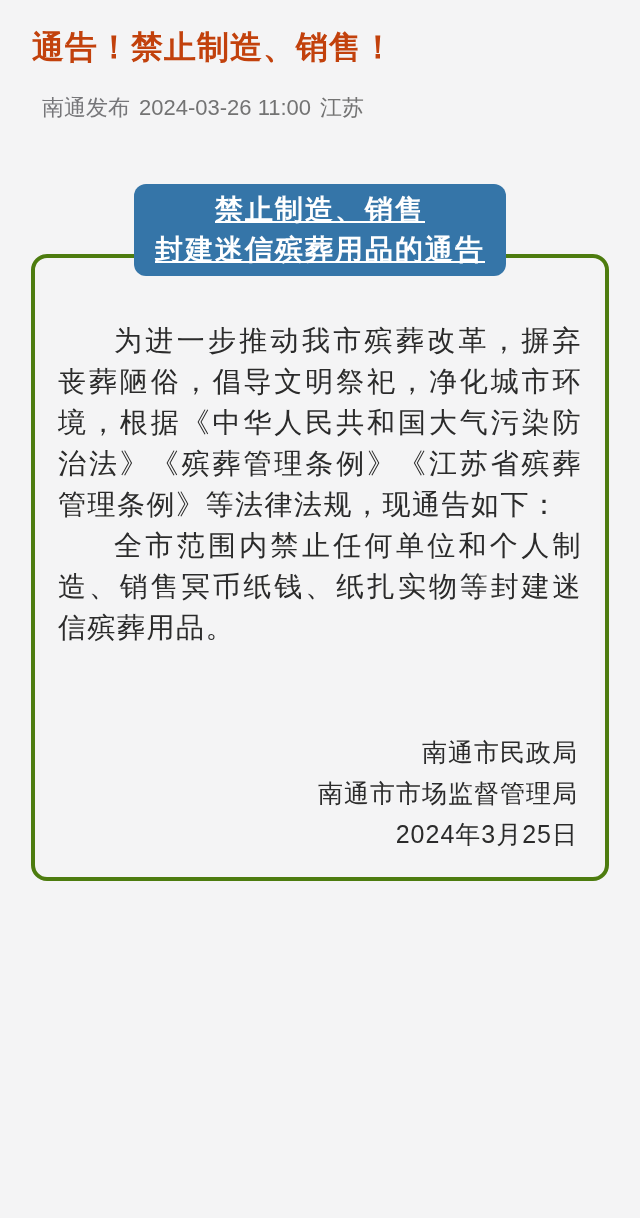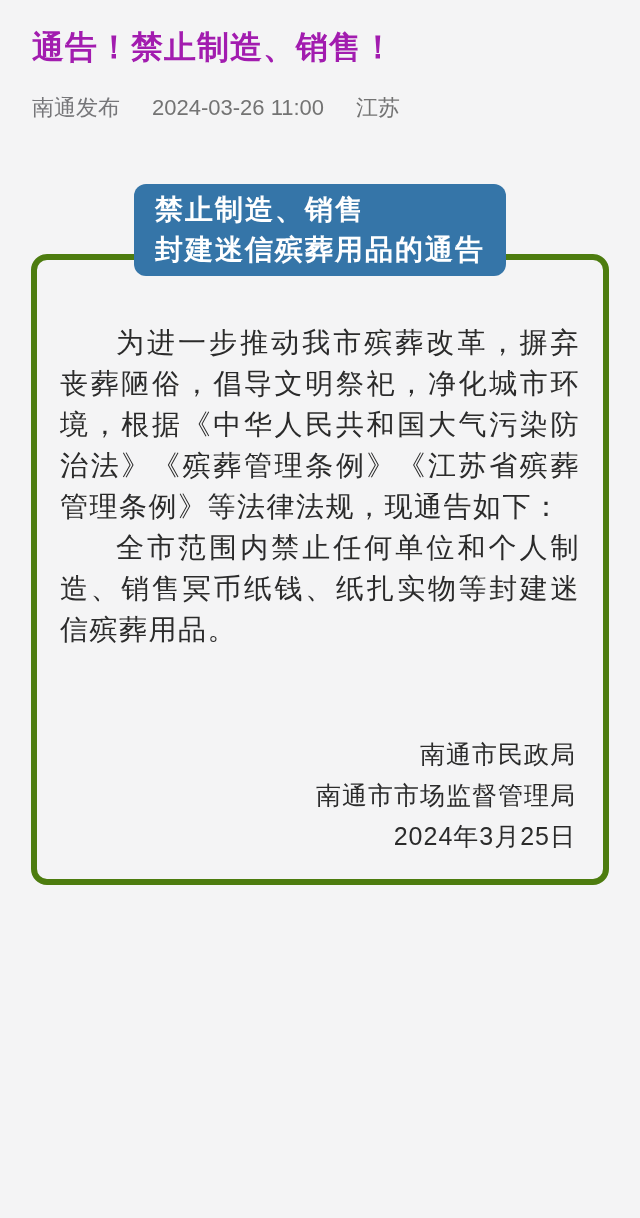--- a/index.html
+++ b/index.html
@@ -18,57 +18,60 @@
     width: 640px;
     height: 1218px;
     background: #f4f4f5;
   }
   .article-title {
     margin: 0;
     padding: 26px 32px 0;
     font-size: 32px;
     line-height: 42px;
     font-weight: 600;
-    color: #a21caf;
+    color: #c2410c;
     letter-spacing: 1px;
   }
   .meta-row {
     display: flex;
     align-items: baseline;
-    gap: 32px;
+    gap: 9px;
     padding: 26px 32px 0;
     font-size: 22px;
     line-height: 28px;
+    margin-left: 10px;
   }
   .meta-source { color: #767679; }
   .meta-time, .meta-location { color: #737373; }
 
   .notice {
     position: relative;
     margin-top: 62px;
   }
   .banner {
     position: relative;
     z-index: 2;
     width: max-content;
     margin: 0 auto -22px;
     background: #3575a8;
     color: #ffffff;
     border-radius: 12px;
     padding: 6px 21px;
+    text-align: center;
     font-size: 28px;
     font-weight: 700;
     line-height: 40px;
     letter-spacing: 2px;
+    text-decoration: underline;
   }
   .notice-box {
     position: relative;
     z-index: 1;
     margin: 0 31px;
-    border: 6px solid #4d7c0f;
+    border: 4px solid #4d7c0f;
     border-radius: 16px;
     padding: 62px 23px 22px;
     background: transparent;
   }
   .notice-body p {
     margin: 0;
     font-size: 28px;
     line-height: 41px;
     color: #2b2b2b;
     text-indent: 2em;

